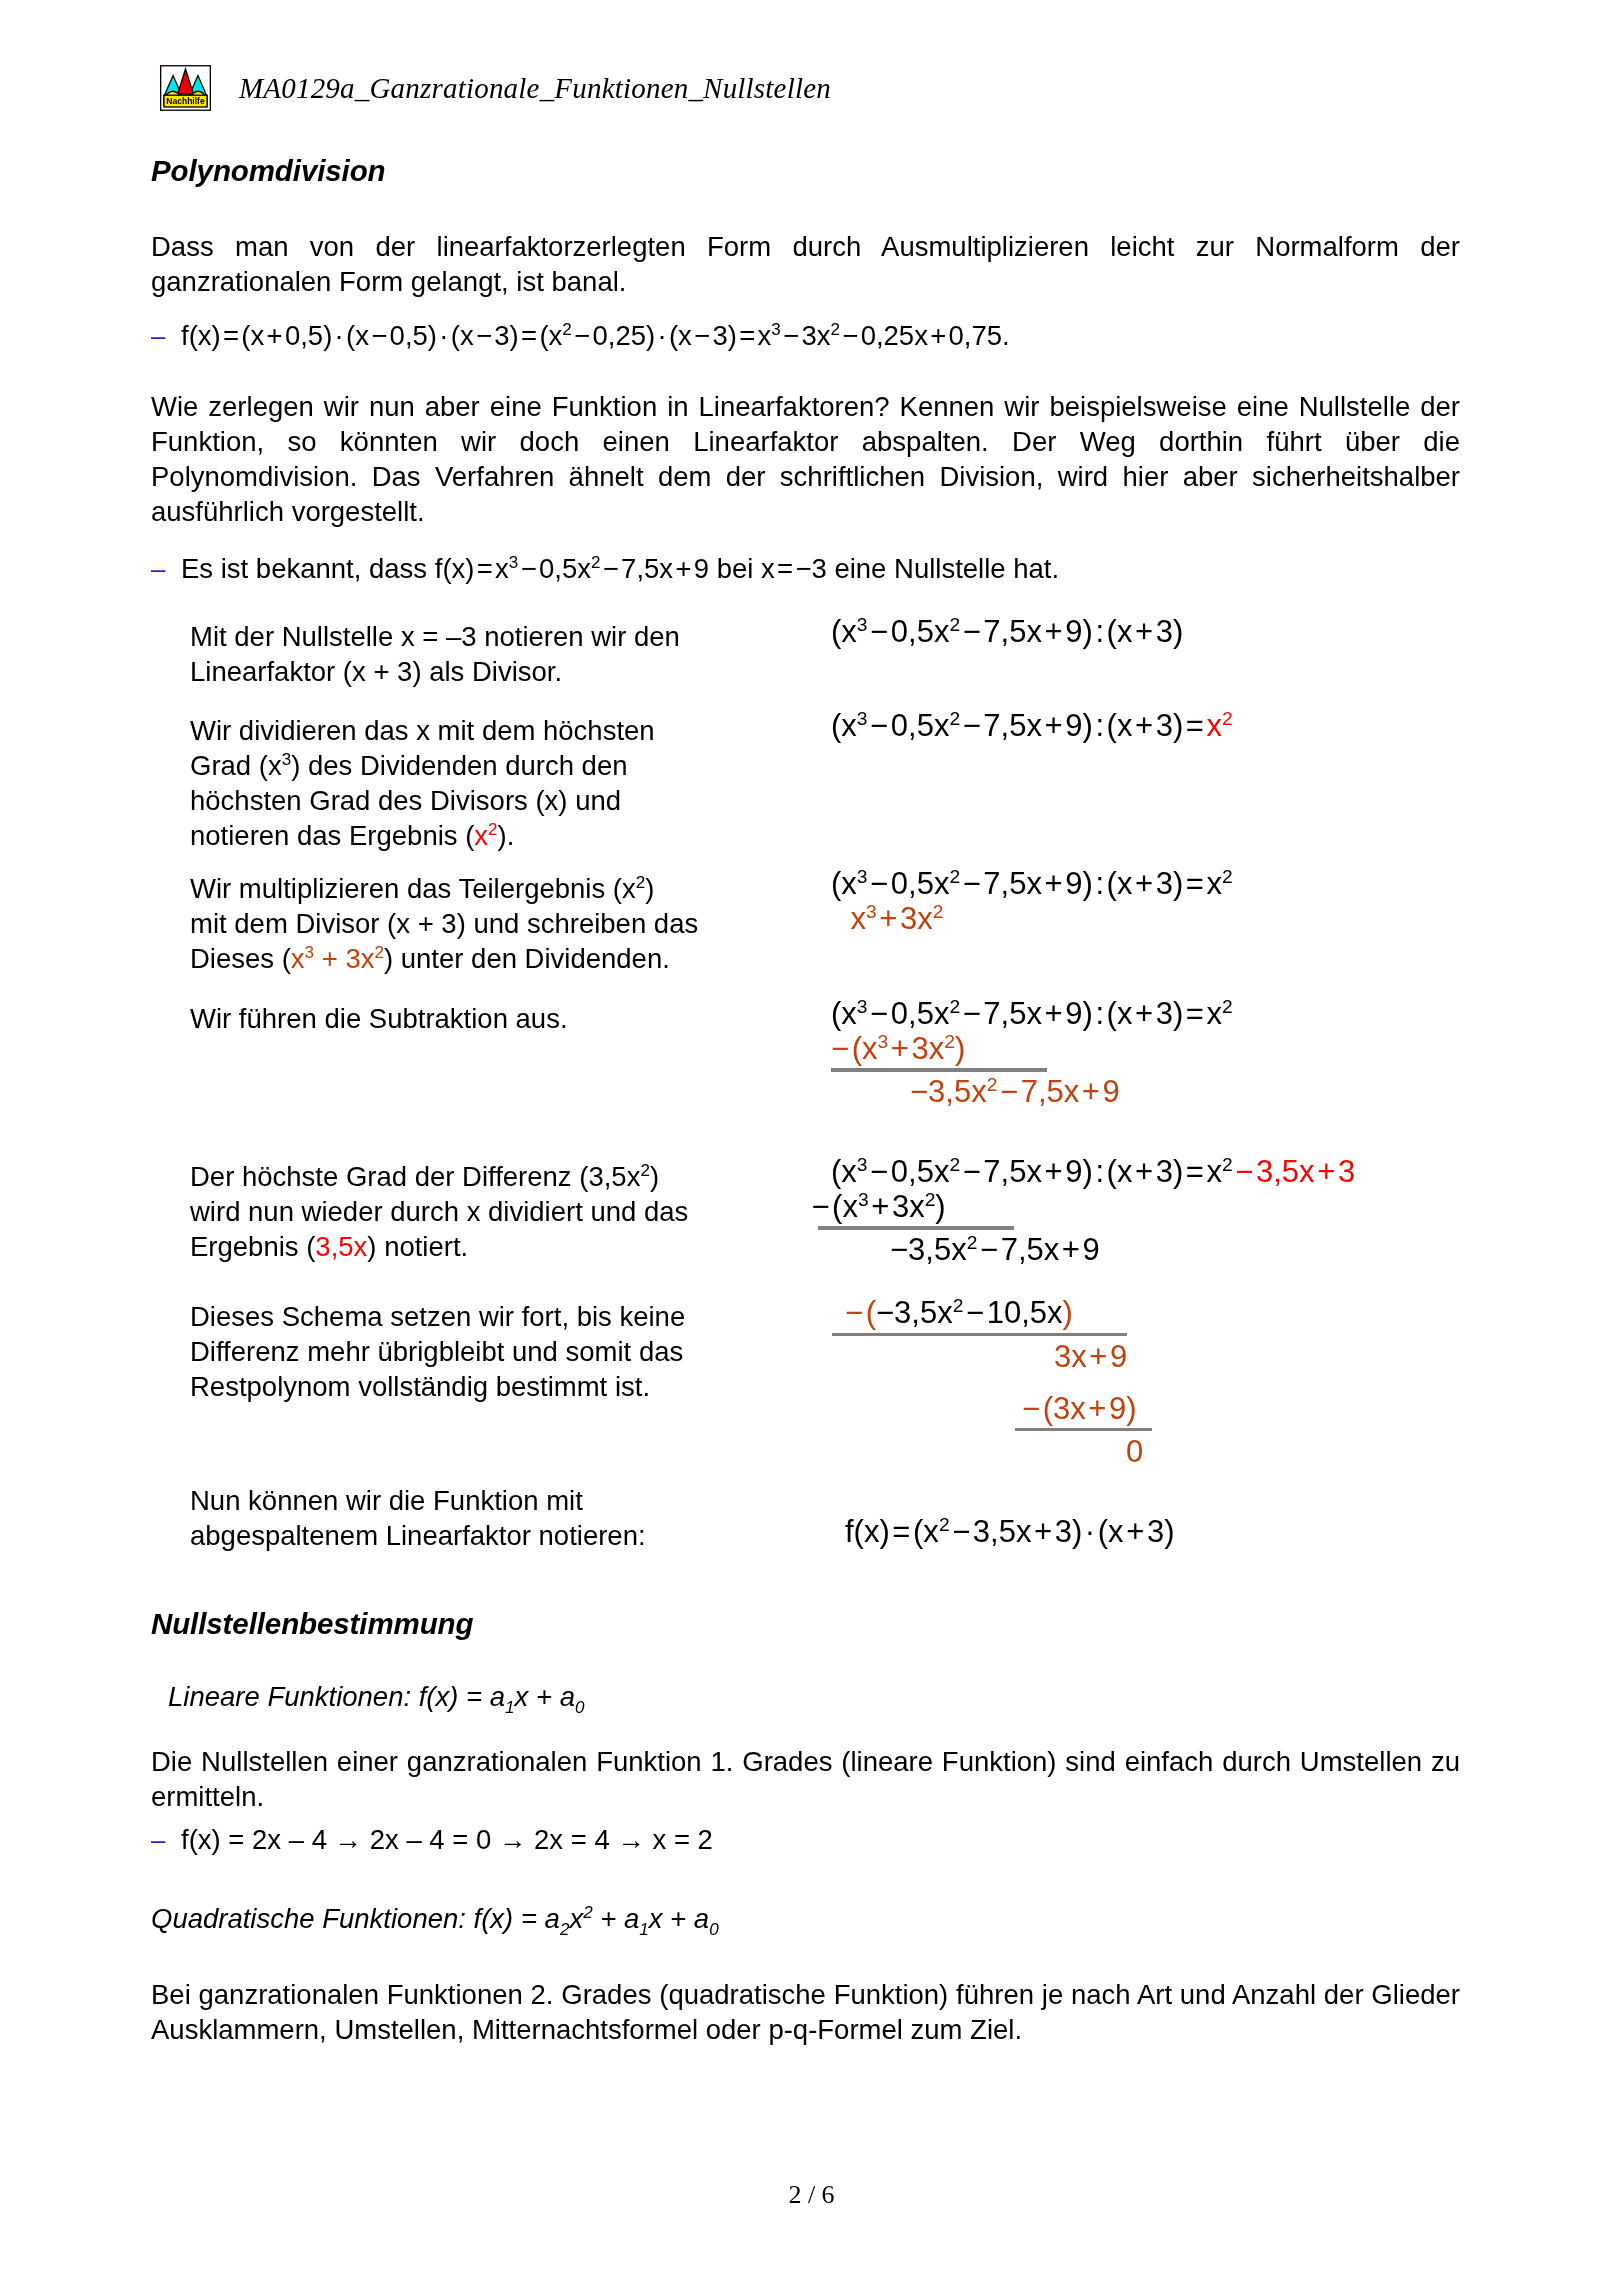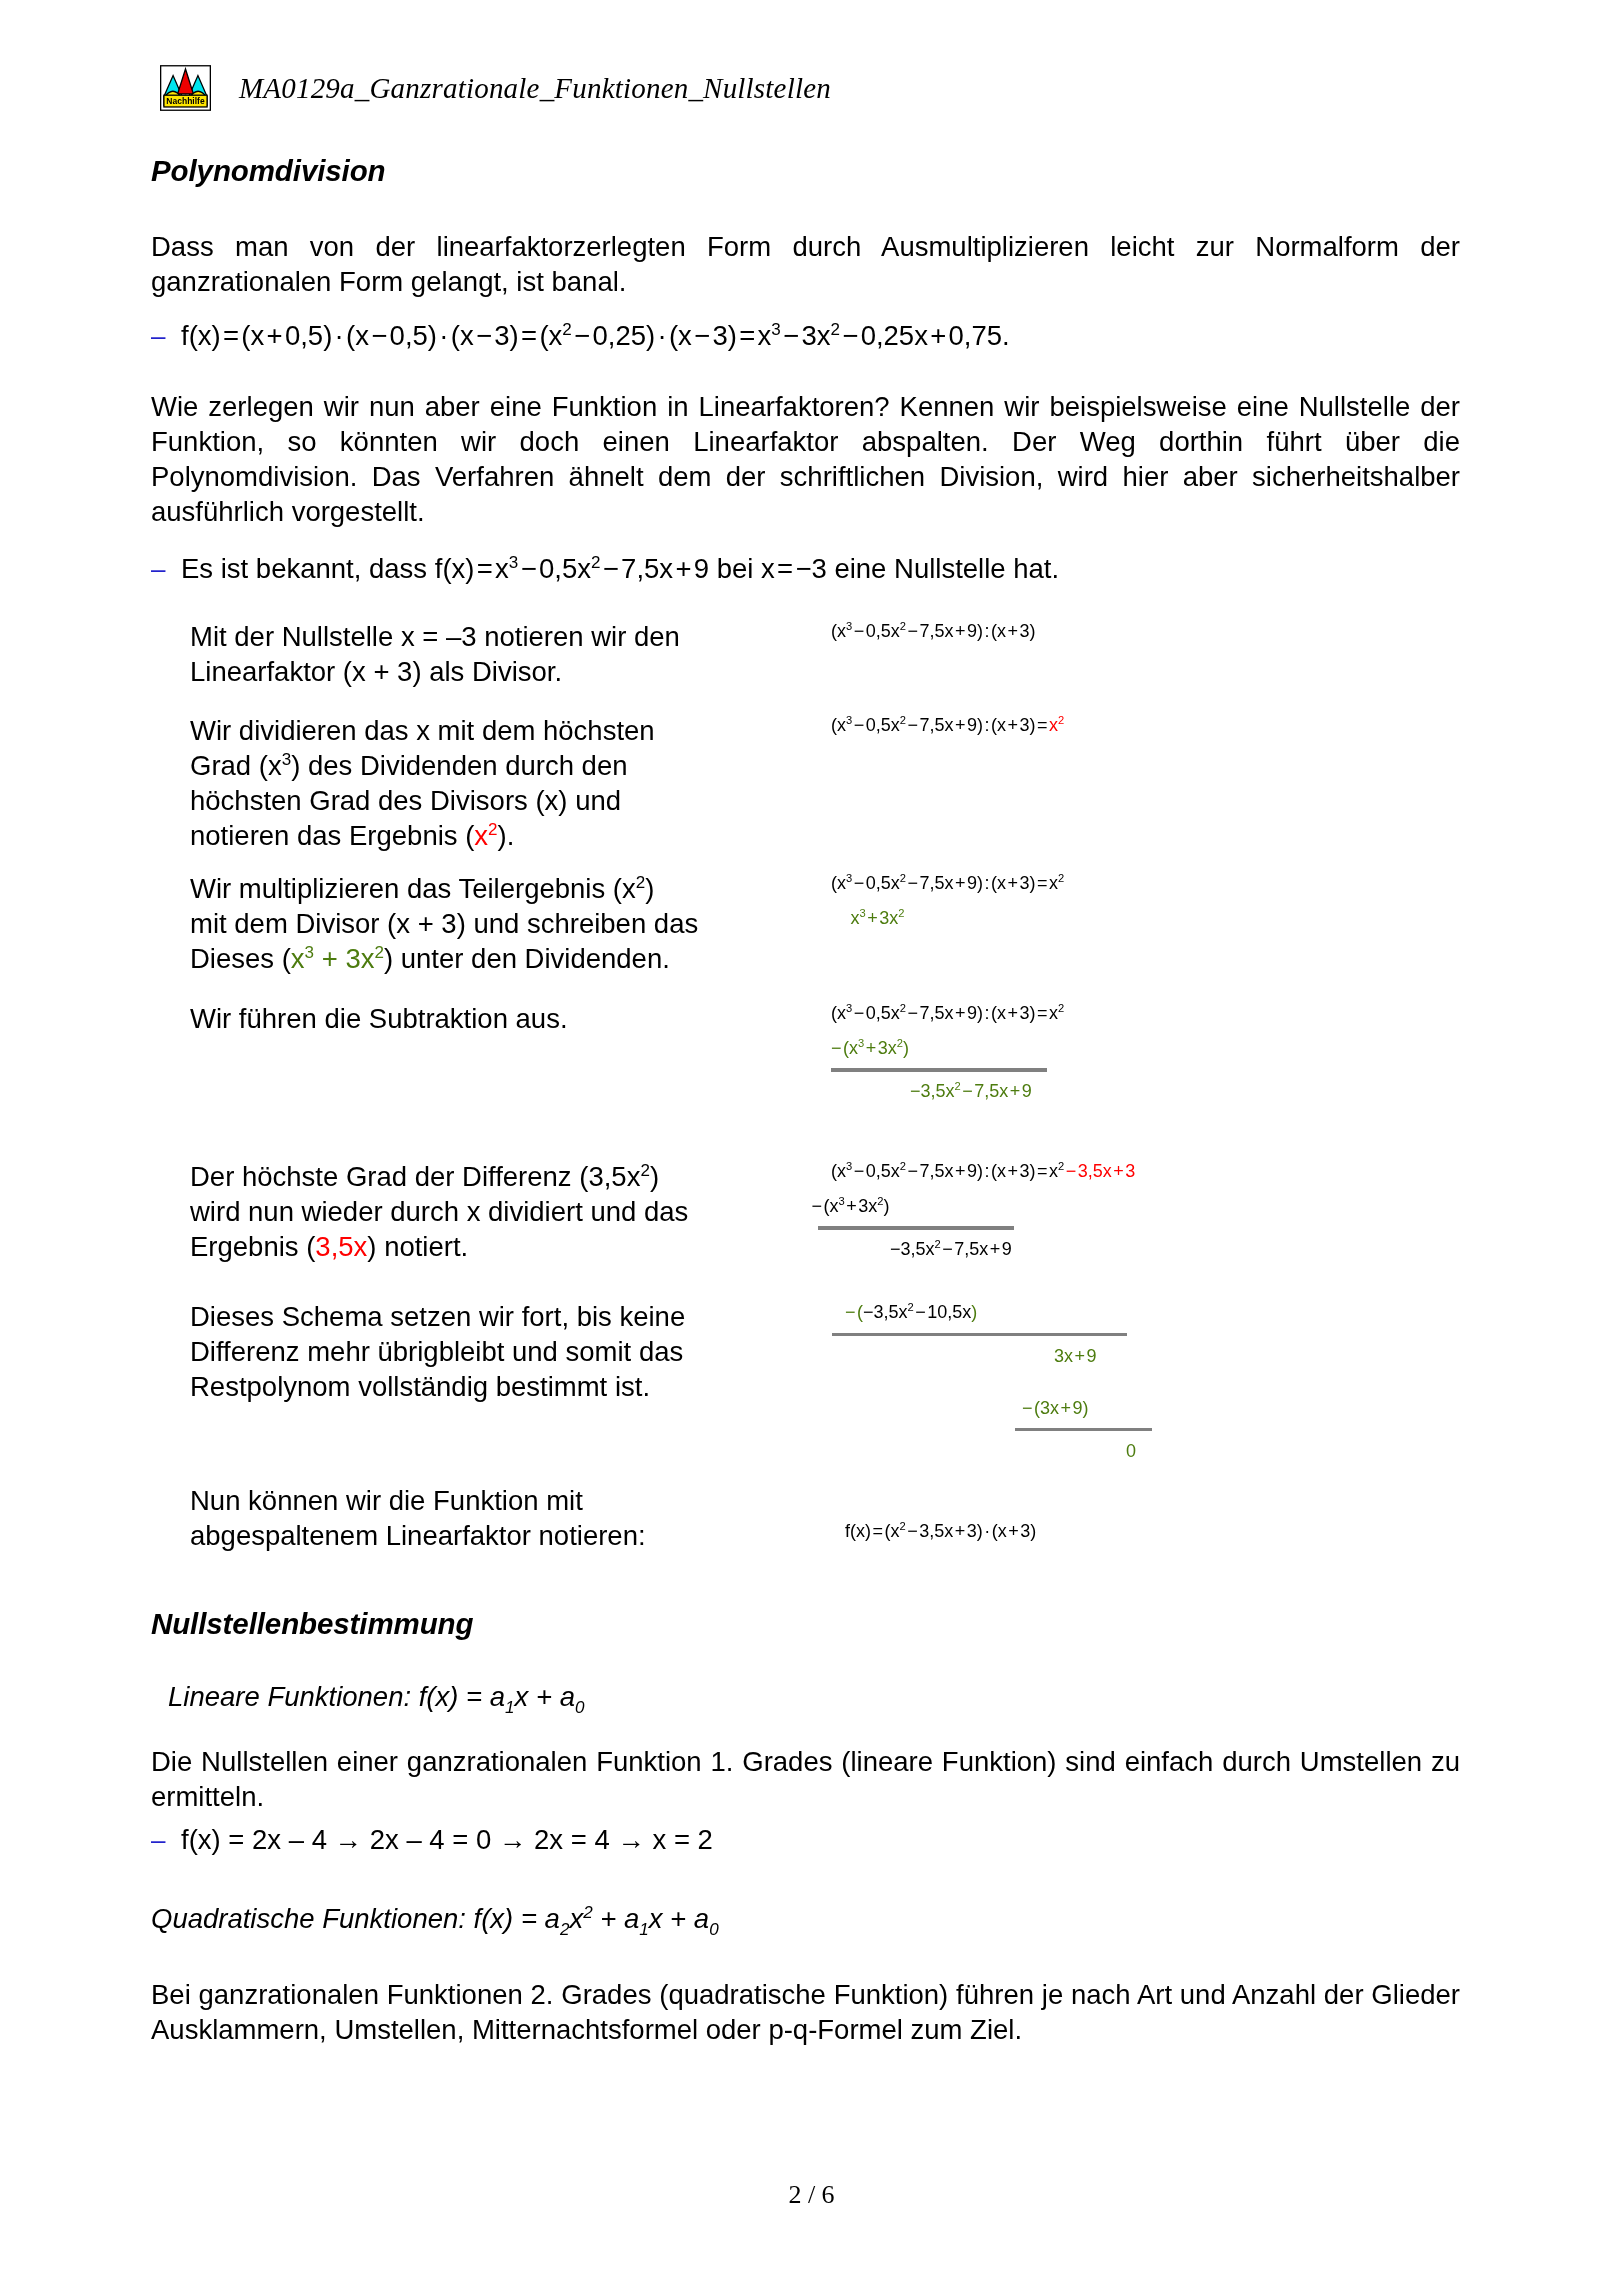--- a/index.html
+++ b/index.html
@@ -82,39 +82,39 @@
   }
   .math {
     font-size: 27.5px;
     line-height: 34px;
     white-space: nowrap;
   }
   sup { font-size: 0.62em; vertical-align: super; line-height: 0; }
   sub { font-size: 0.62em; vertical-align: sub; line-height: 0; }
 
   .red  { color: #ff0000; }
-  .cyan { color: #4d7c0f; }
+  .cyan { color: #c2410c; }
 
   
   .step {
     position: absolute;
     width: 1316px;
     left: 190px;
   }
   .step-text {
     position: absolute;
     left: 0; top: 0;
     width: 615px;
     font-size: 27.5px;
     line-height: 35px;
   }
   .step-math {
     position: absolute;
     left: 641px; top: 0;
-    font-size: 18px;
+    font-size: 31px;
     line-height: 35px;
     white-space: nowrap;
   }
   .mline { white-space: nowrap; height: 35px; }
   .rule {
     background: #808080;
     height: 3.3px;
     margin: 2.6px 0 2.6px 0;
   }
 

